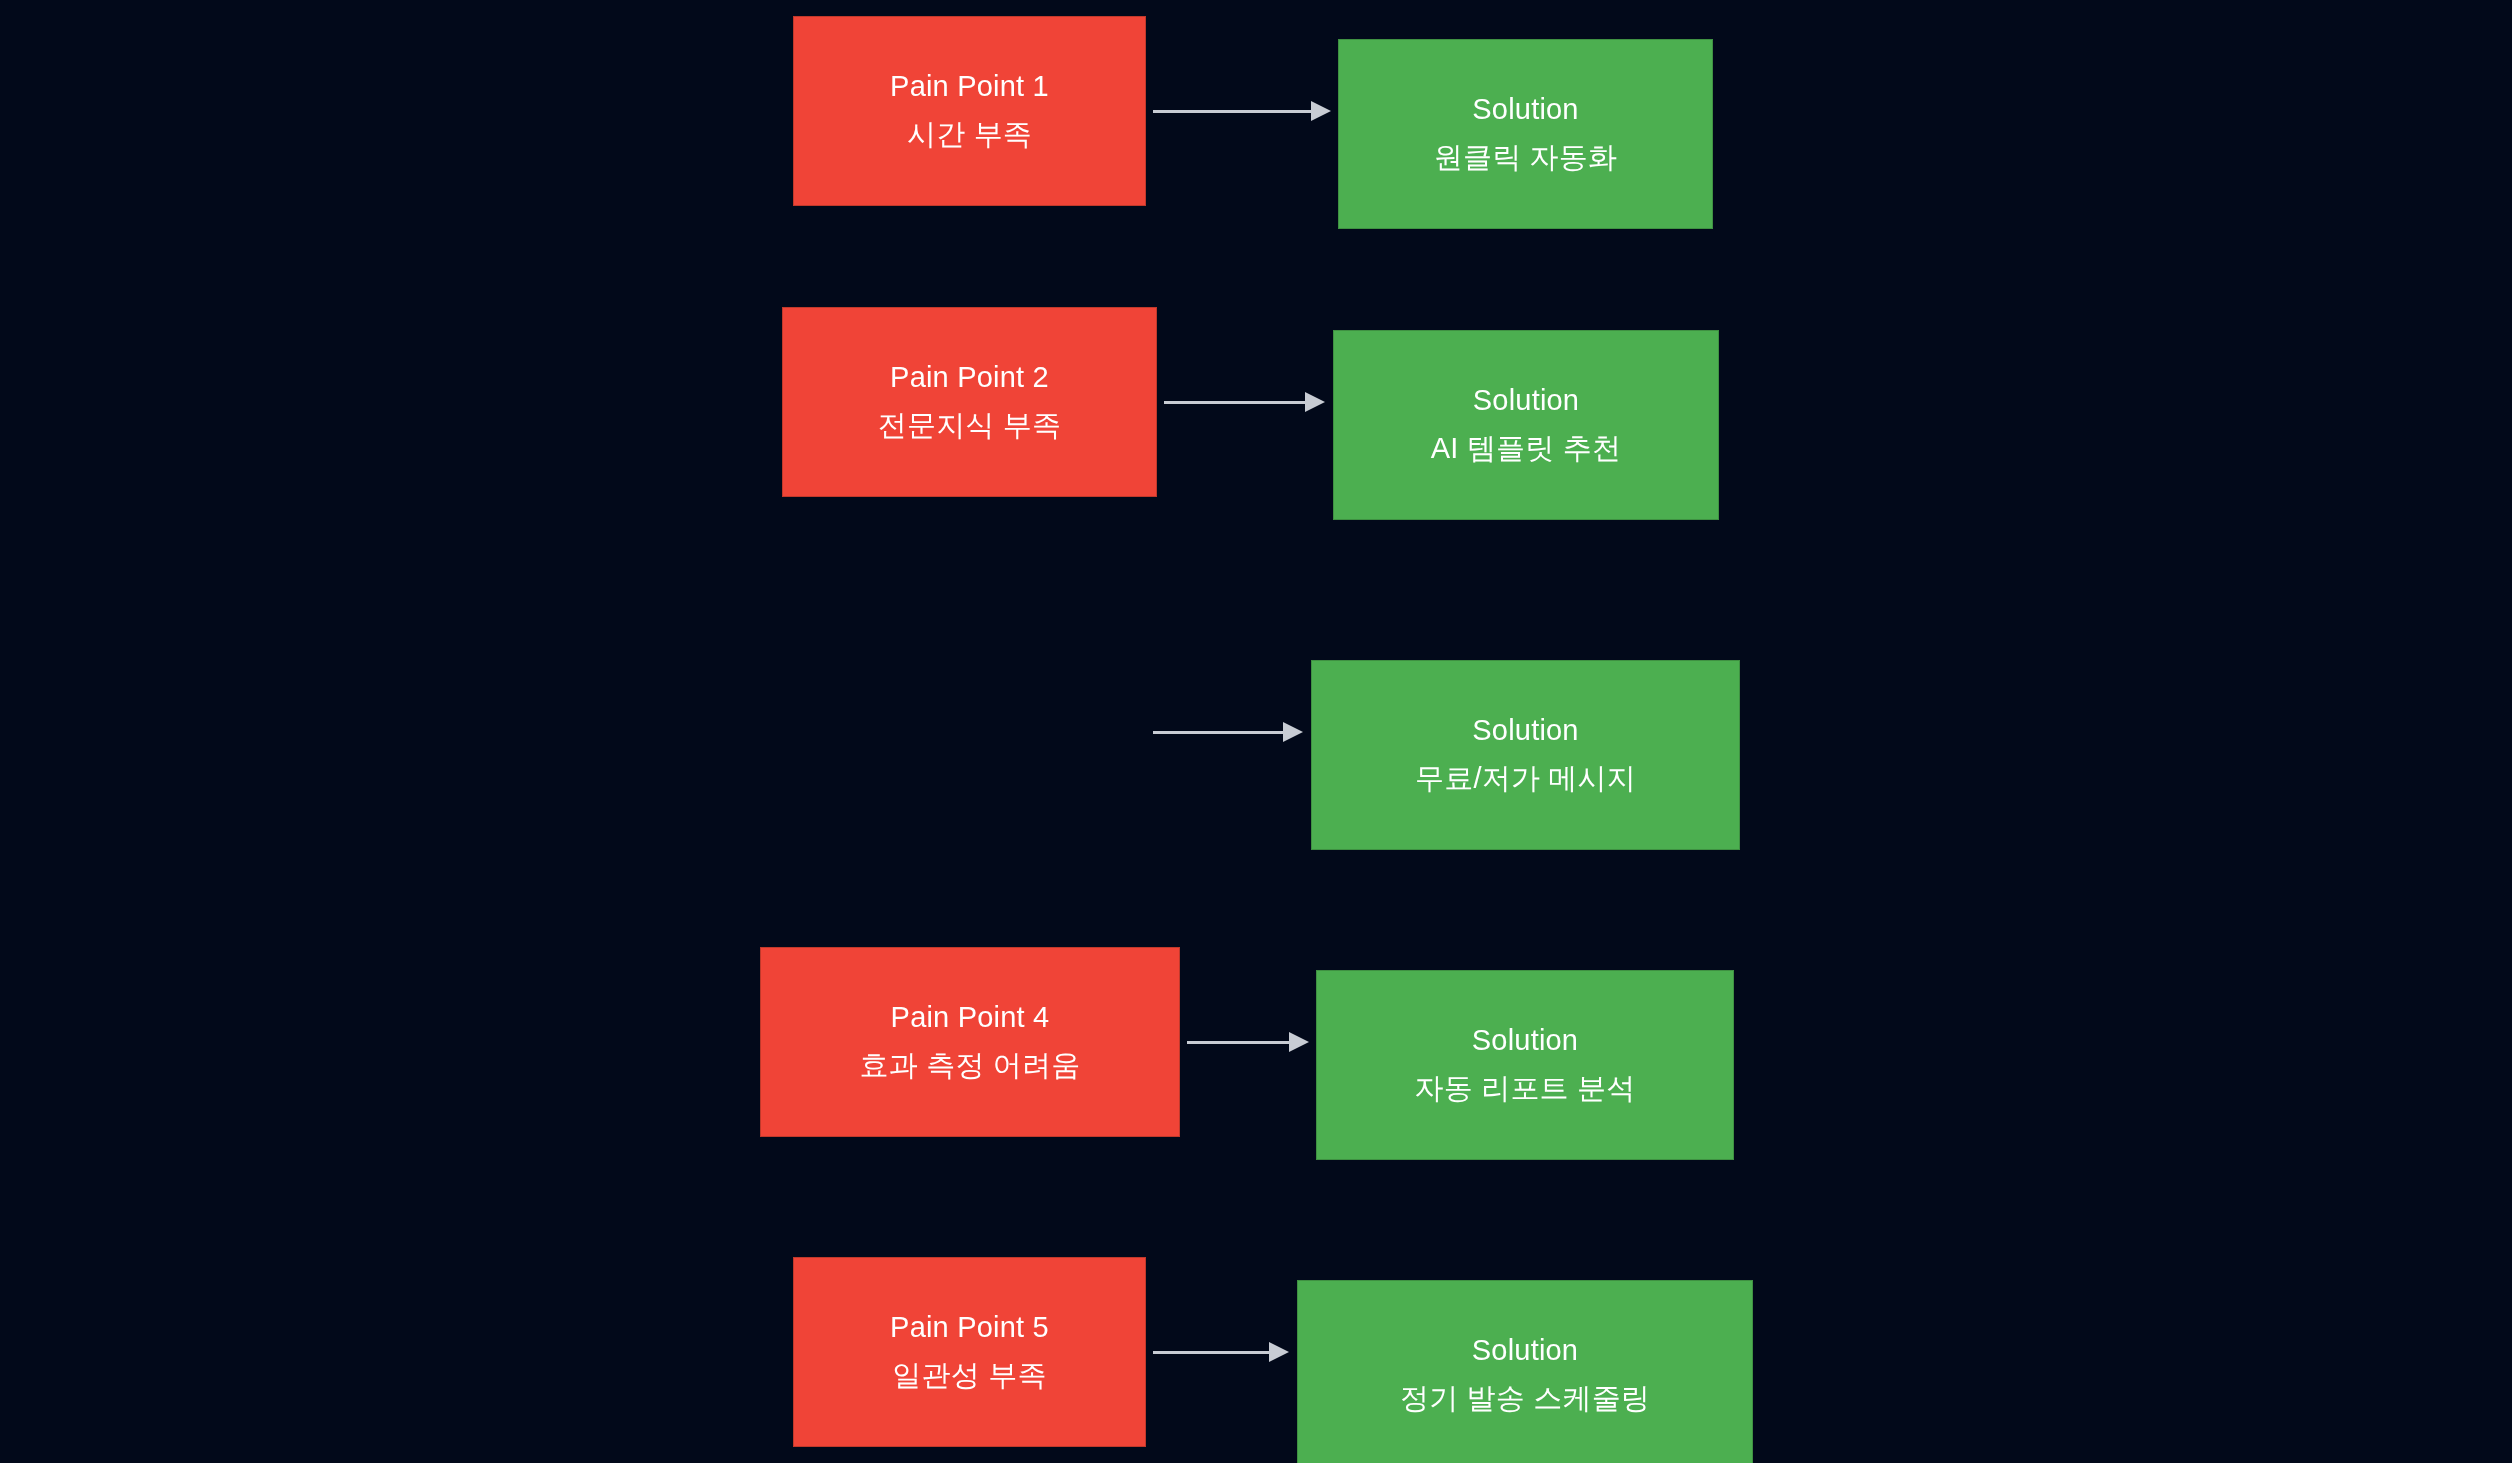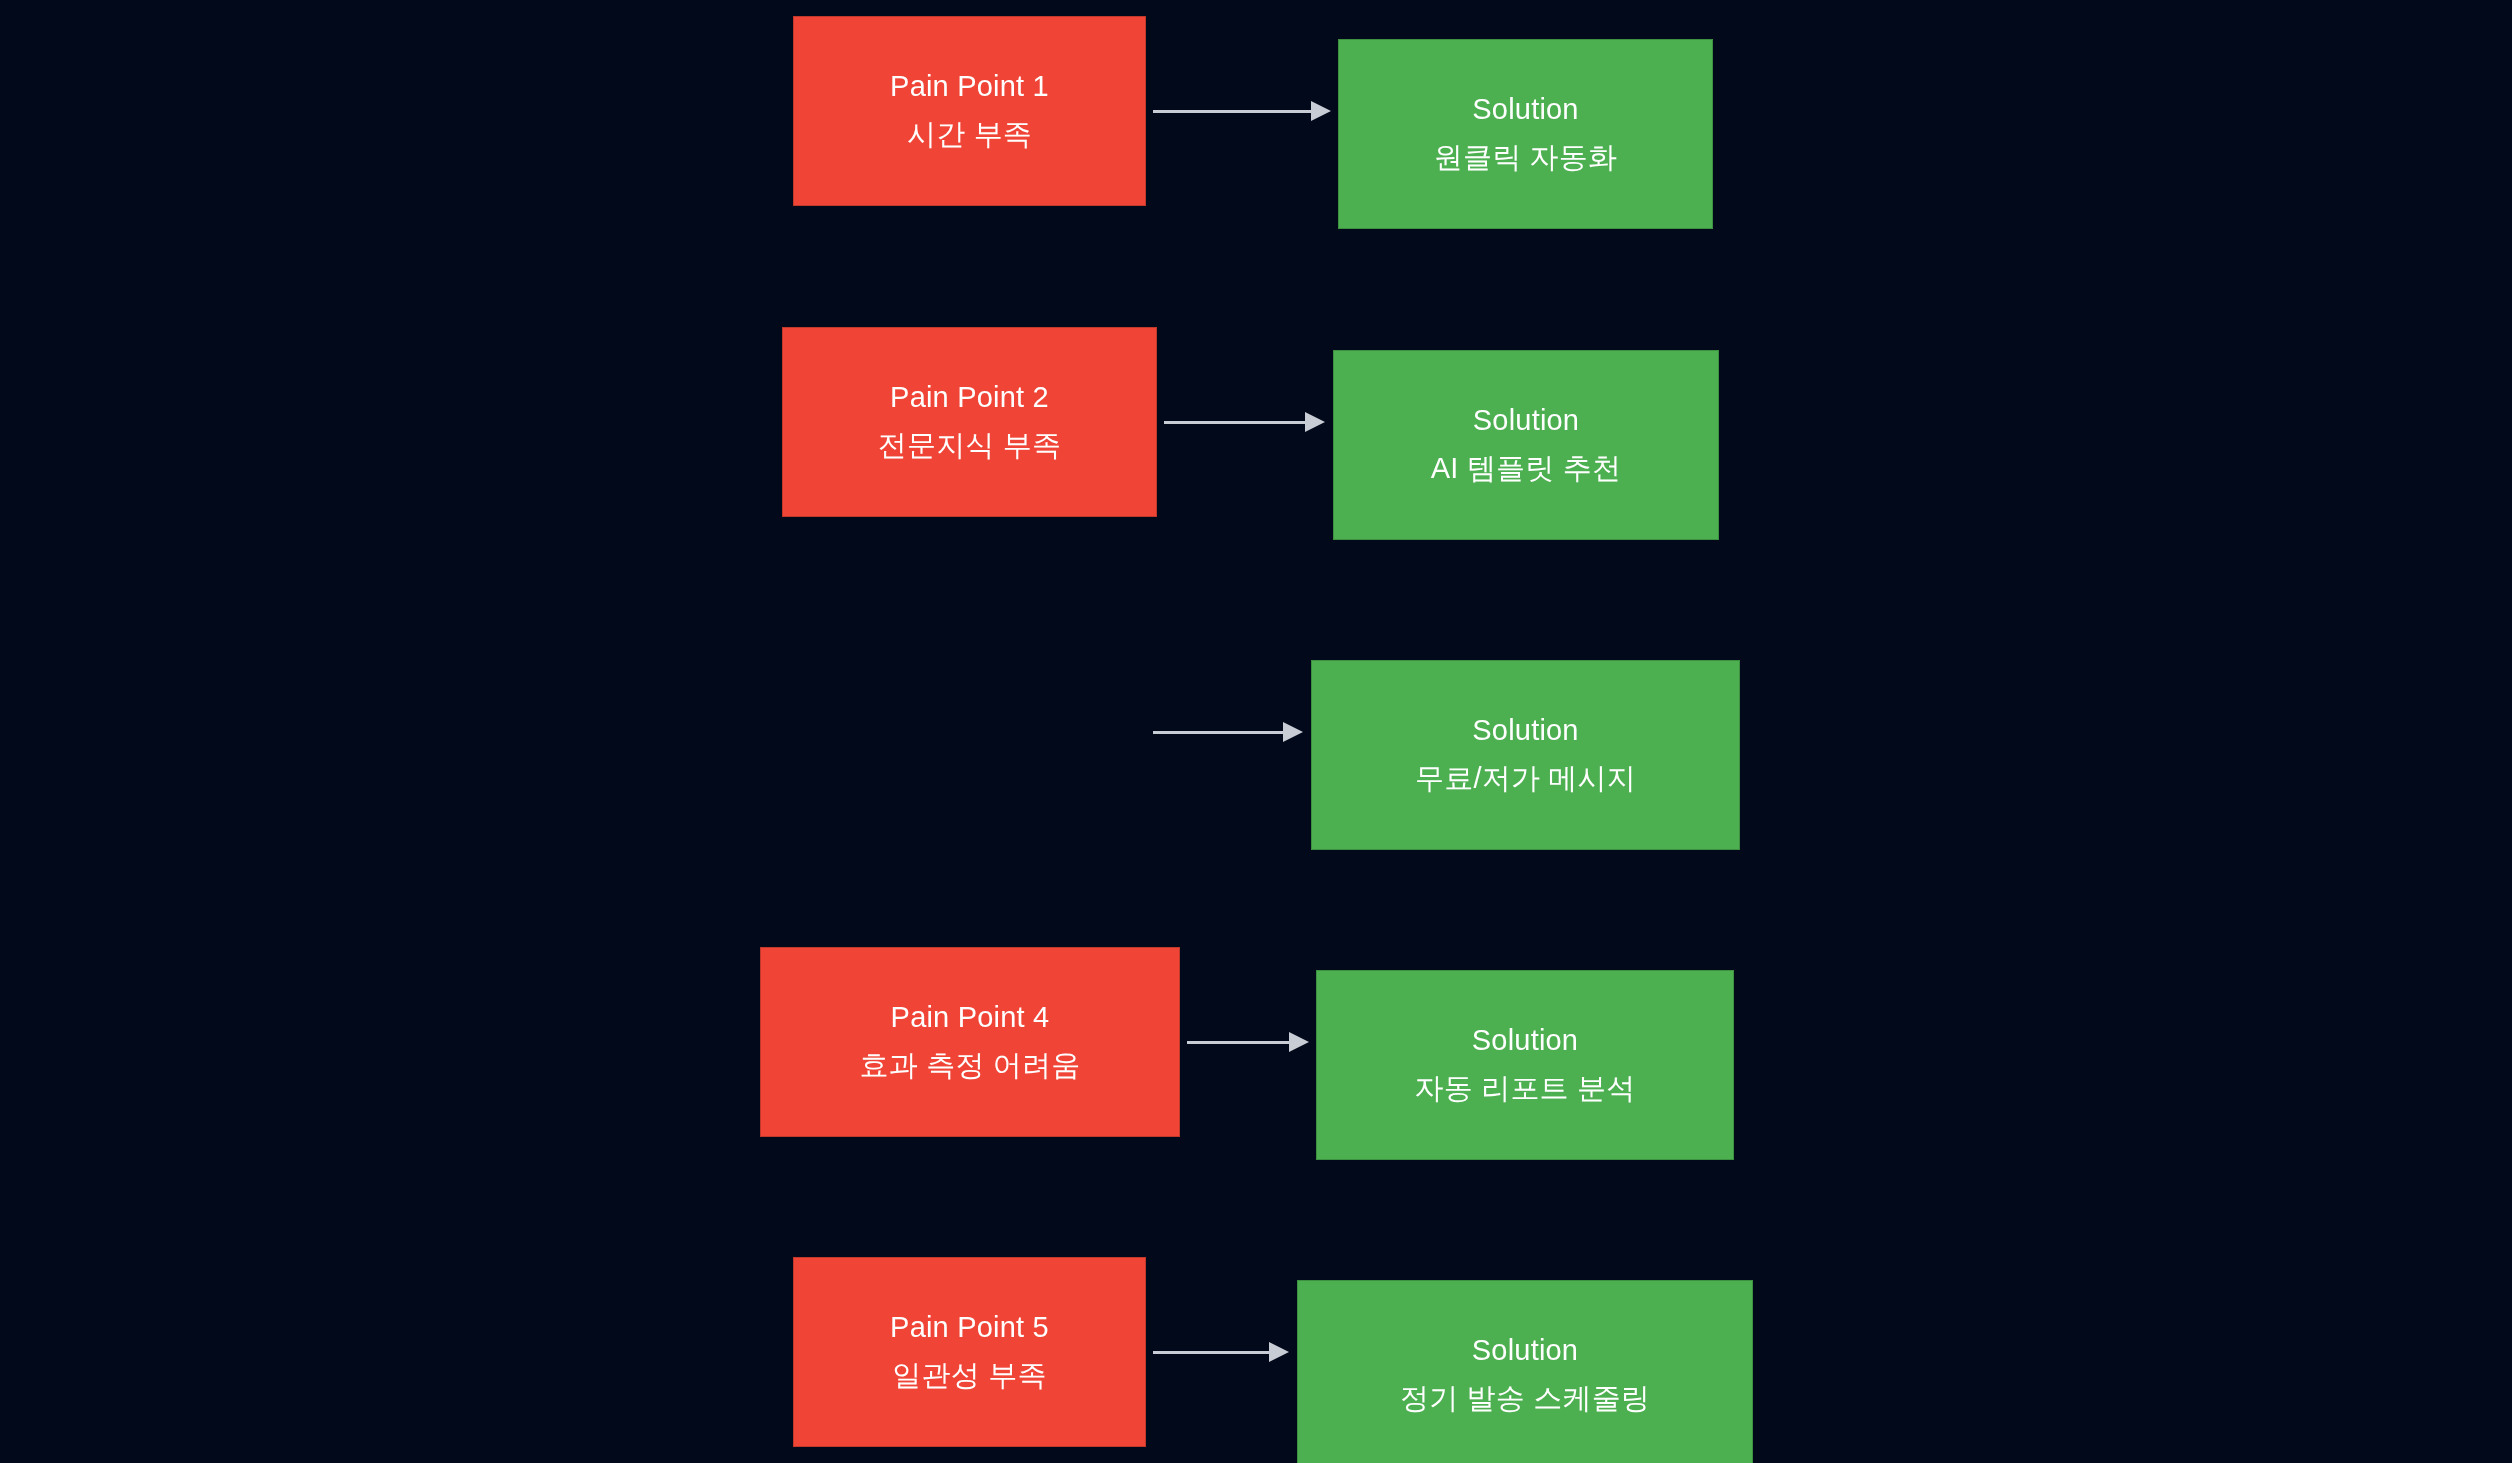--- a/index.html
+++ b/index.html
@@ -89,21 +89,21 @@
       </div>
       <div class="arrow" style="left: 1153px; width: 178px;">
         <div class="shaft" style="width: 160px;"></div>
         <div class="head" style="left: 158px;"></div>
       </div>
       <div class="node sol" style="left: 1338px; width: 375px;">
         <span class="line1">Solution</span>
         <span class="line2">원클릭 자동화</span>
       </div>
     </div>
-    <div class="row" style="top: 327px;">
+    <div class="row" style="top: 307px;">
       <div class="node pain" style="left: 782px; width: 375px;">
         <span class="line1">Pain Point 2</span>
         <span class="line2">전문지식 부족</span>
       </div>
       <div class="arrow" style="left: 1164px; width: 162px;">
         <div class="shaft" style="width: 143px;"></div>
         <div class="head" style="left: 141px;"></div>
       </div>
       <div class="node sol" style="left: 1333px; width: 386px;">
         <span class="line1">Solution</span>

